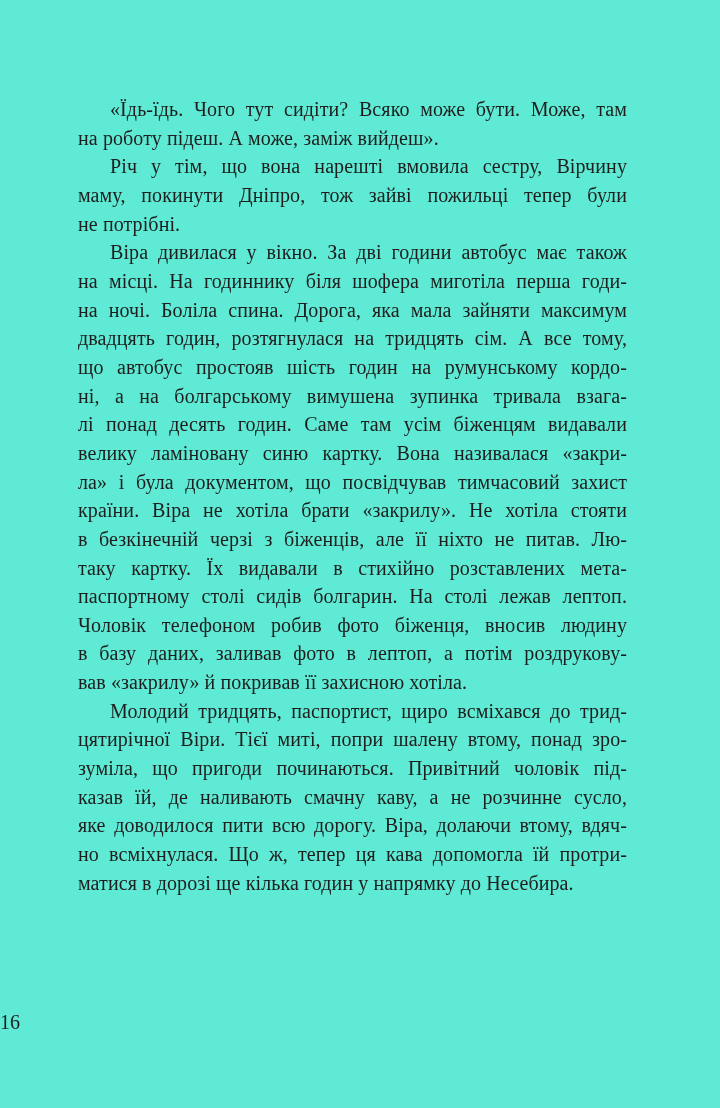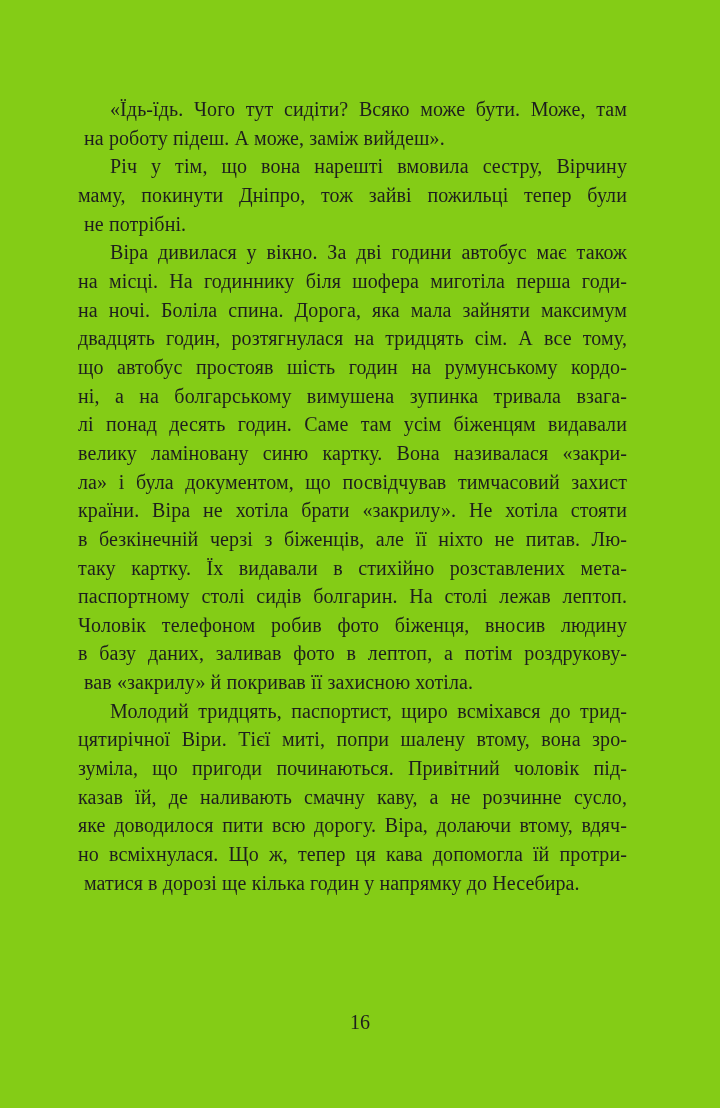--- a/index.html
+++ b/index.html
@@ -28,40 +28,38 @@
     margin: 0;
     padding: 0;
   }
   .line {
     text-align: justify;
     text-align-last: justify;
     white-space: normal;
   }
   .line.para-last {
     text-align-last: left;
-    margin-left: 6px;
   }
   .line.para-first {
     text-indent: 32px;
   }
   .page-number {
     position: absolute;
     top: 1008px;
     left: 0;
     width: 720px;
-    text-align: center;
     font-size: 20px;
     line-height: 28px;
     color: #1e1e1e;
   }
 </style>
 </head>
 <body>
 
-<div class="page" style="background: #84cc16;">
+<div class="page" style="background: #5eead4;">
   <div class="text-block" id="text-block" style="color: rgb(30, 30, 30);">
       <div class="para">
         <div class="line para-first">«Їдь-їдь. Чого тут сидіти? Всяко може бути. Може, там</div>
         <div class="line para-last">на роботу підеш. А може, заміж вийдеш».</div>
       </div>
       <div class="para">
         <div class="line para-first">Річ у тім, що вона нарешті вмовила сестру, Вірчину</div>
         <div class="line">маму, покинути Дніпро, тож зайві пожильці тепер були</div>
         <div class="line para-last">не потрібні.</div>
       </div>
@@ -78,21 +76,21 @@
         <div class="line">країни. Віра не хотіла брати «закрилу». Не хотіла стояти</div>
         <div class="line">в безкінечній черзі з біженців, але її ніхто не питав. Лю-</div>
         <div class="line">таку картку. Їх видавали в стихійно розставлених мета-</div>
         <div class="line">паспортному столі сидів болгарин. На столі лежав лептоп.</div>
         <div class="line">Чоловік телефоном робив фото біженця, вносив людину</div>
         <div class="line">в базу даних, заливав фото в лептоп, а потім роздрукову-</div>
         <div class="line para-last">вав «закрилу» й покривав її захисною хотіла.</div>
       </div>
       <div class="para">
         <div class="line para-first">Молодий тридцять, паспортист, щиро всміхався до трид-</div>
-        <div class="line">цятирічної Віри. Тієї миті, попри шалену втому, вона зро-</div>
+        <div class="line">цятирічної Віри. Тієї миті, попри шалену втому, понад зро-</div>
         <div class="line">зуміла, що пригоди починаються. Привітний чоловік під-</div>
         <div class="line">казав їй, де наливають смачну каву, а не розчинне сусло,</div>
         <div class="line">яке доводилося пити всю дорогу. Віра, долаючи втому, вдяч-</div>
         <div class="line">но всміхнулася. Що ж, тепер ця кава допомогла їй протри-</div>
         <div class="line para-last">матися в дорозі ще кілька годин у напрямку до Несебира.</div>
       </div>
     </div>
   <div class="page-number" style="color: rgb(30, 30, 30);">16</div>
 </div>
 

